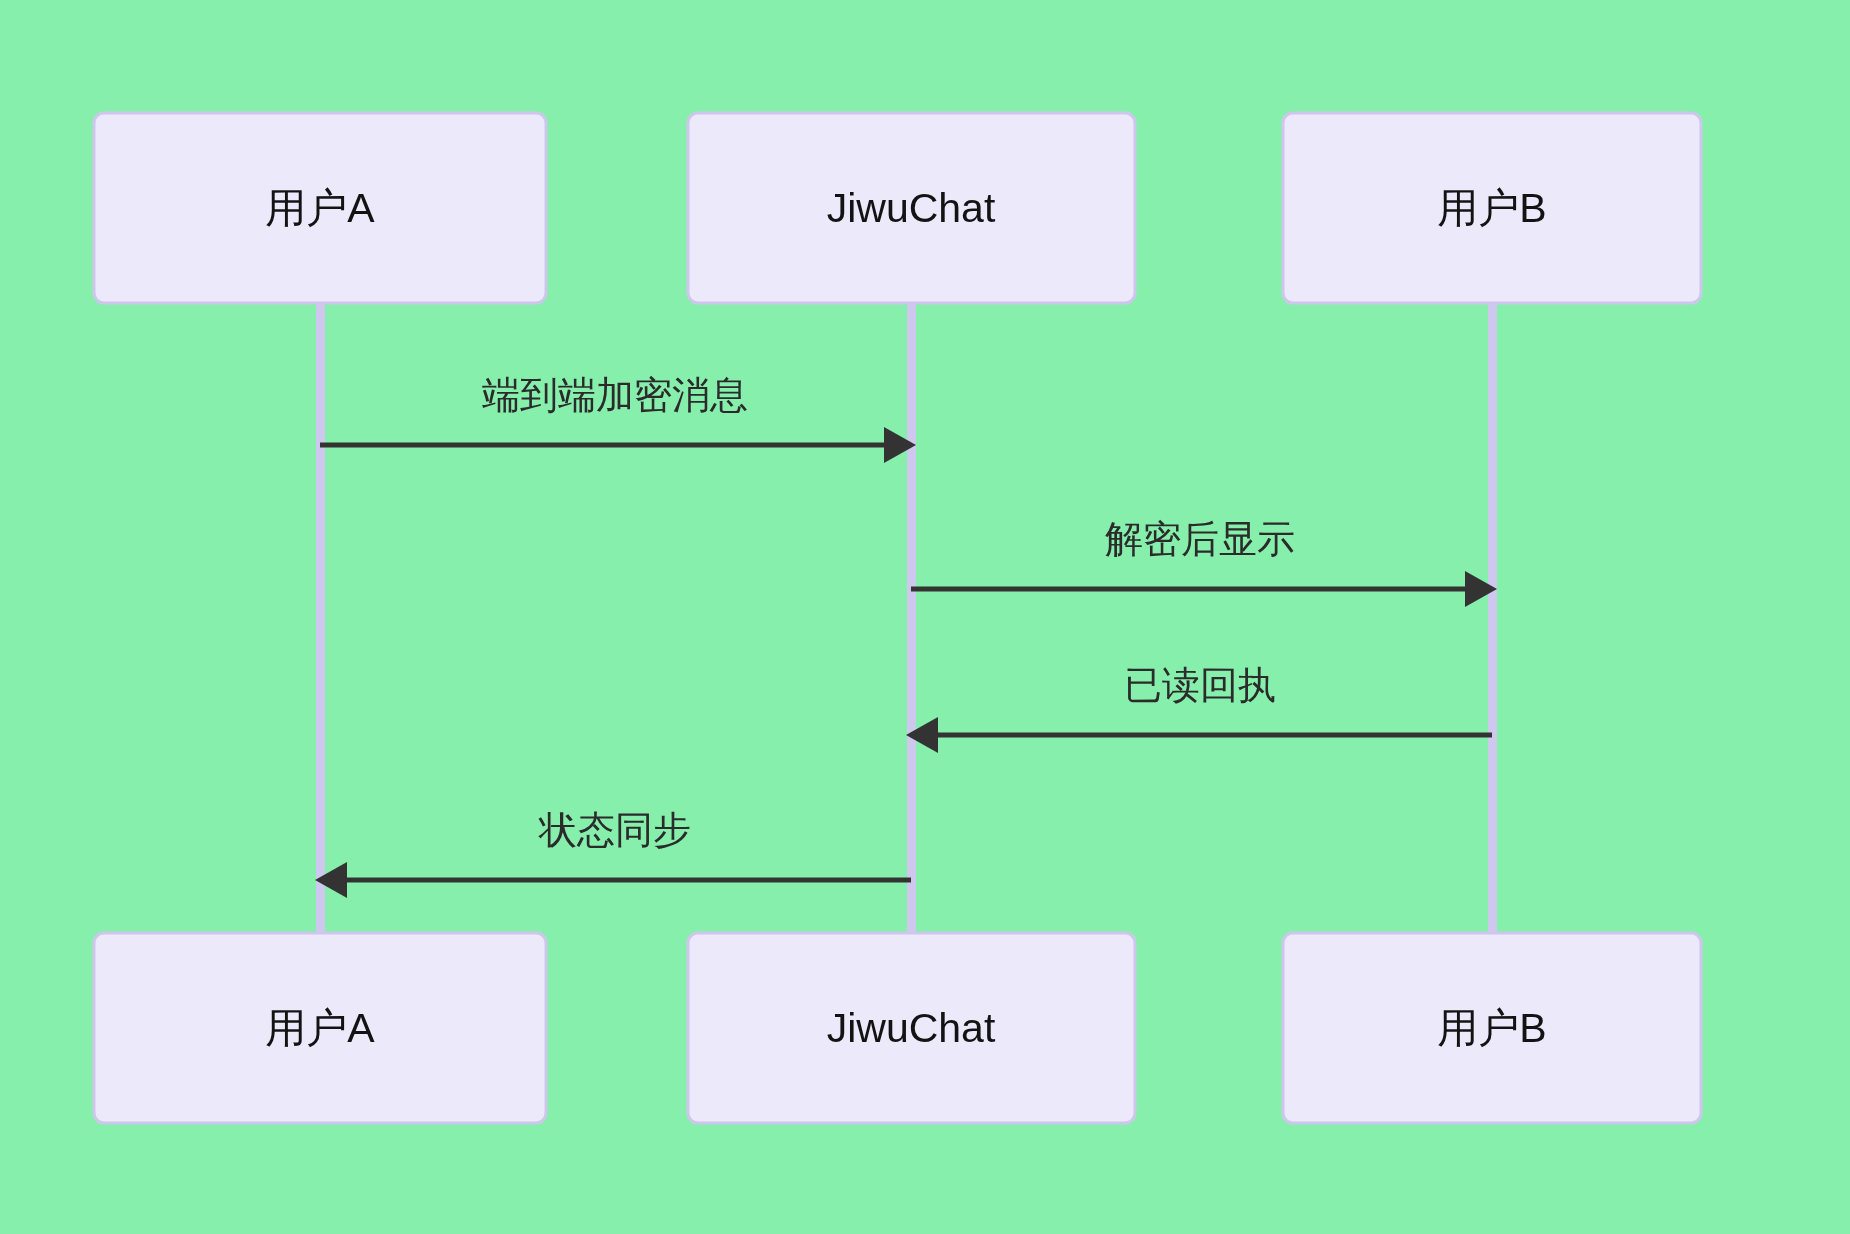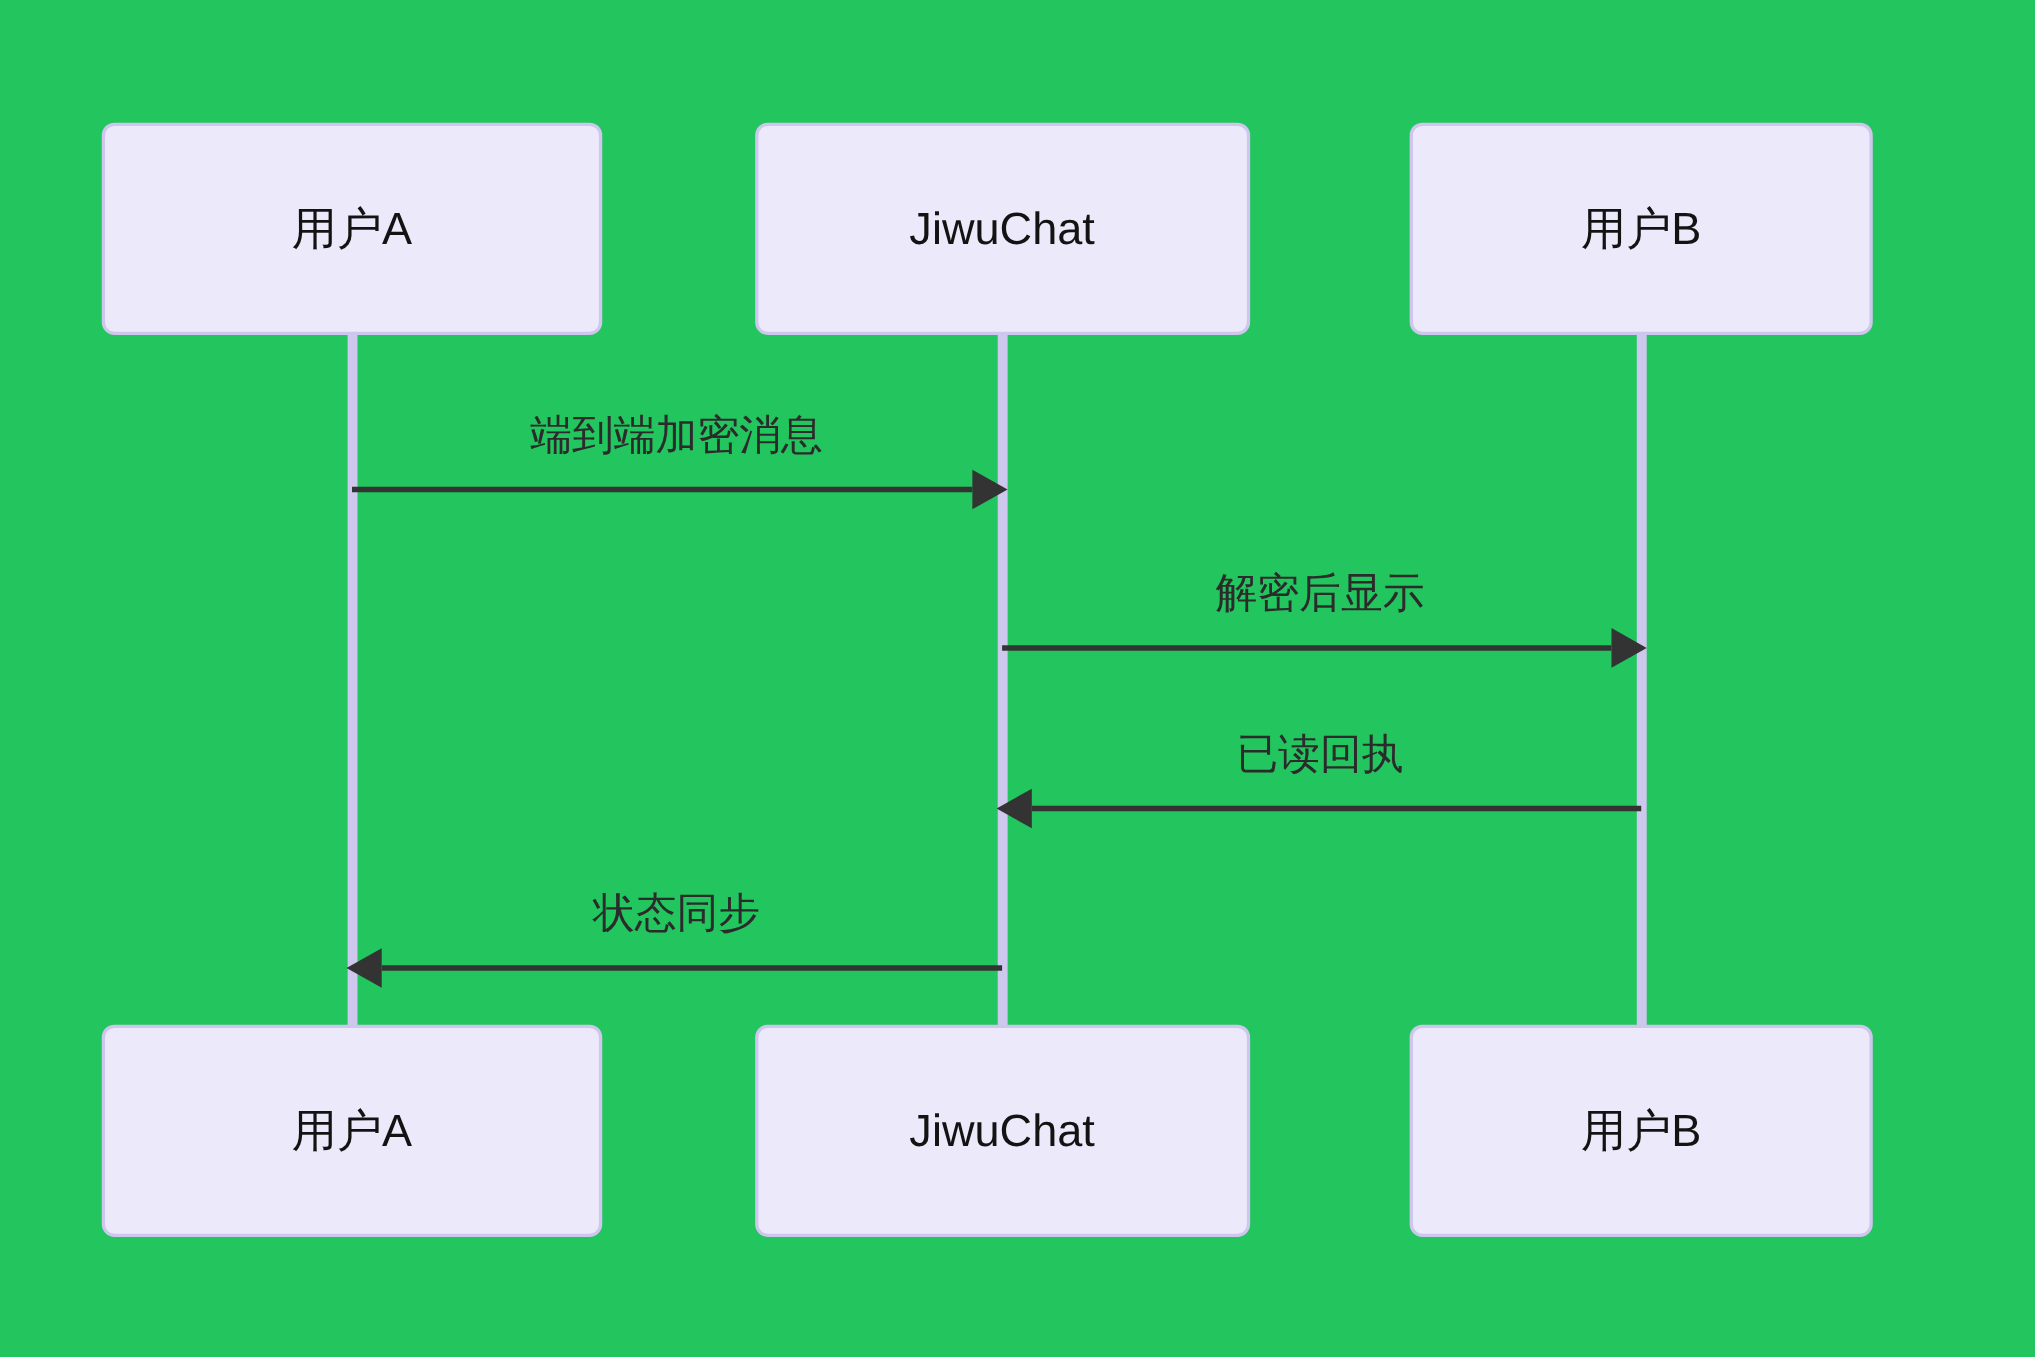--- a/index.html
+++ b/index.html
@@ -7,21 +7,21 @@
     padding: 0;
     background: #ffffff;
   }
   body {
     font-family: "Liberation Sans", "DejaVu Sans", sans-serif;
   }
   #diagram-root {
     position: relative;
     width: 1850px;
     height: 1234px;
-    background: #22c55e;
+    background: #86efac;
     overflow: hidden;
   }
   #diagram-svg {
     position: absolute;
     left: 0;
     top: 0;
     width: 1850px;
     height: 1234px;
   }
   .actor-box-label {

